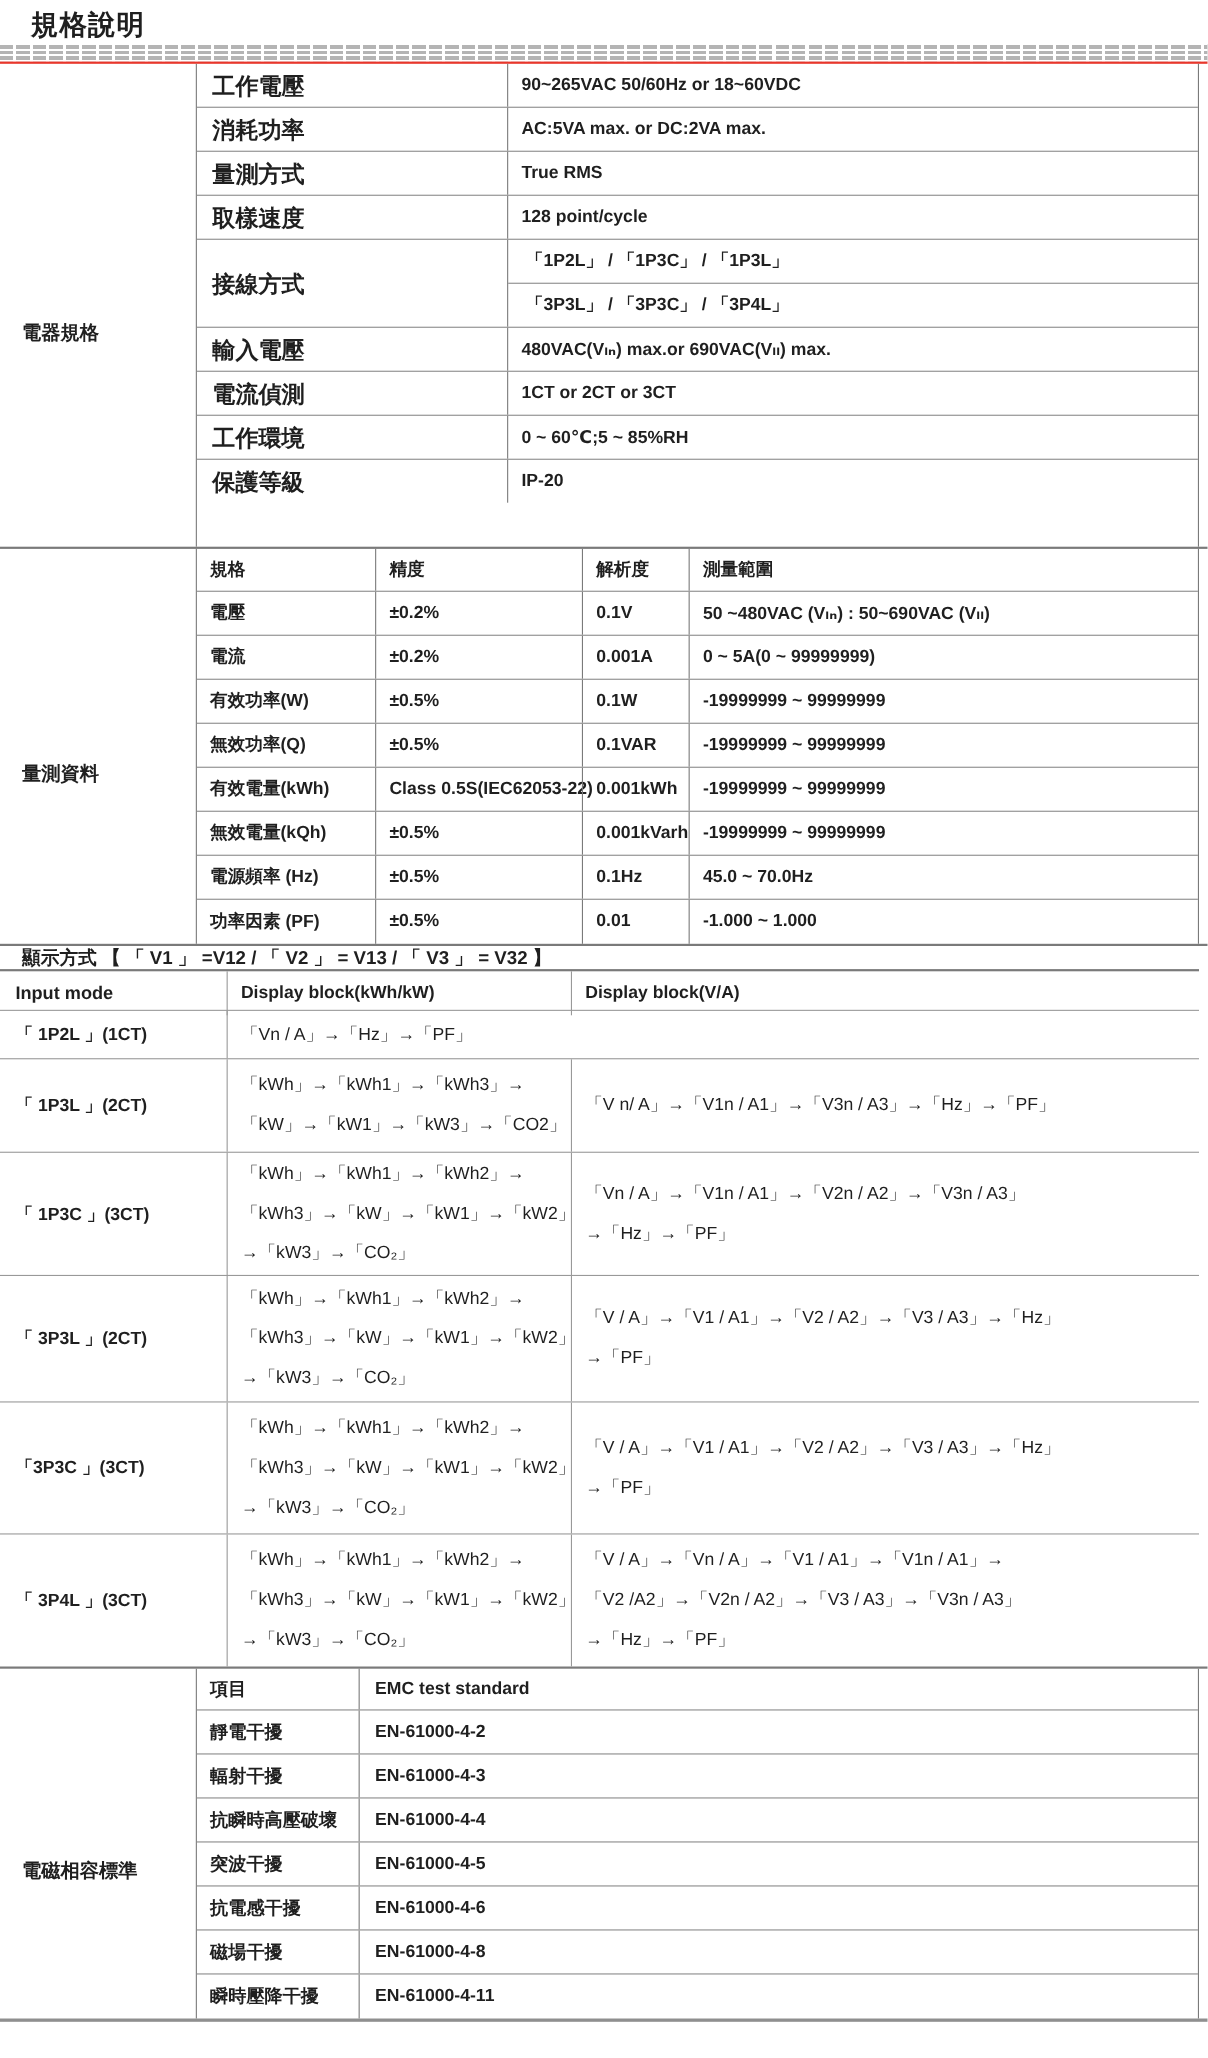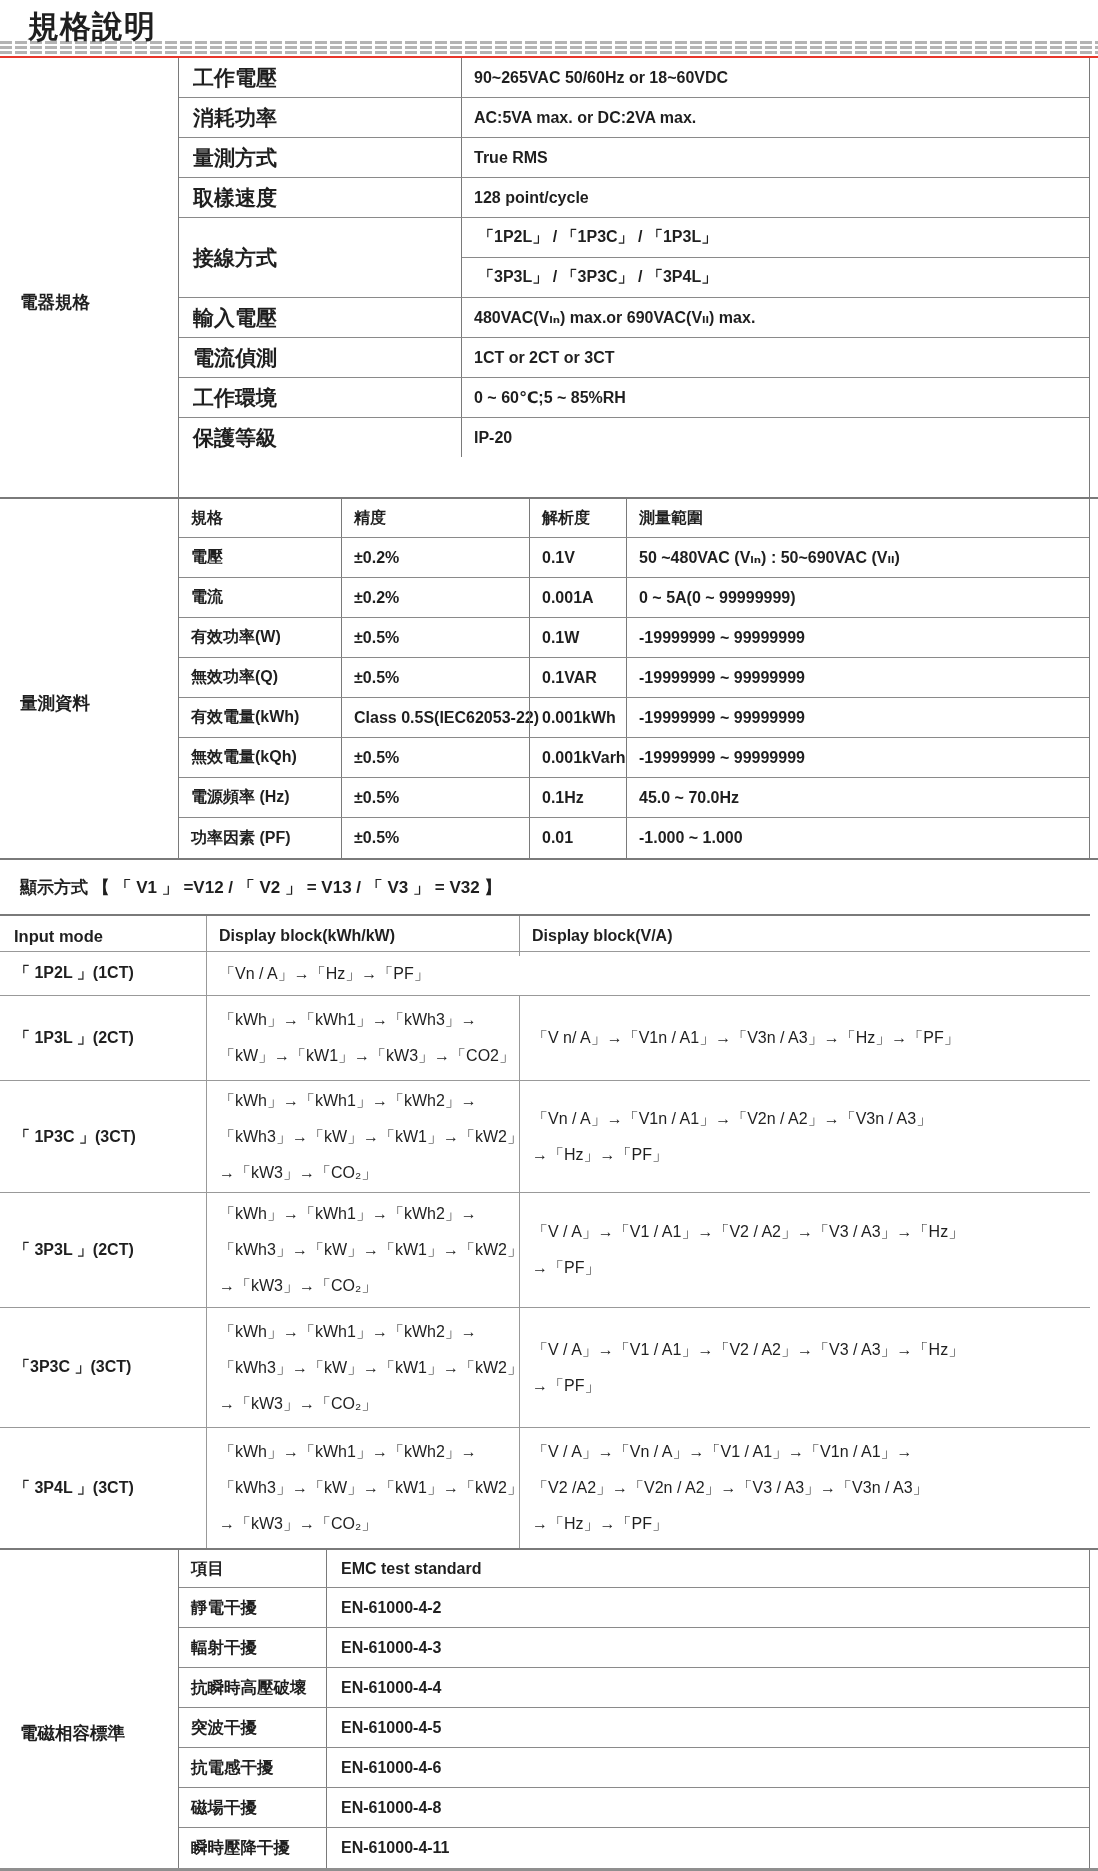--- a/index.html
+++ b/index.html
@@ -2,21 +2,21 @@
 <html><head>
 <meta charset="utf-8">
 <style>
   * { margin:0; padding:0; box-sizing:border-box; }
   html,body { background:#ffffff; }
   .page {
     position:relative; width:1098px; height:1871px; background:#fff;
     font-family:"Liberation Sans","DejaVu Sans",sans-serif; color:#1f1f1f;
     overflow:hidden;
   }
-  .title { height:40px; padding:6px 8px 0 28px; font-size:31px; font-weight:bold; letter-spacing:1px; }
+  .title { height:40px; padding:6px 8px 0 28px; font-size:25px; font-weight:bold; letter-spacing:1px; }
   .deco {
     height:16px; width:100%;
     background-color:#fff;
     background-image:
       repeating-linear-gradient(0deg,#ffffff 0 1.5px, rgba(255,255,255,0) 1.5px 5px),
       repeating-linear-gradient(90deg,#b4b4b4 0 12px, #ffffff 12px 15px);
   }
   .redline { height:2px; width:100%; background:#e8362b; }
 
   .section { display:flex; width:100%; }
@@ -46,21 +46,21 @@
   .sec2 { height:361px; border-top:2px solid #7a7a7a; }
   .row2 { display:grid; grid-template-columns:162px 188px 97px 1fr; height:40px; border-bottom:1px solid #8a8a8a; }
   .row2.hdr { height:39px; }
   .row2:last-child { border-bottom:none; }
   .row2 > div { display:flex; align-items:center; padding-left:12px; font-weight:bold; font-size:16px; white-space:nowrap; }
   .row2 > div + div { border-left:1px solid #7a7a7a; }
   .cjk { font-size:16.5px; }
 
   
   .disp-head {
-    height:56px; border-top:2px solid #7a7a7a;
+    height:23px; border-top:2px solid #7a7a7a;
     display:flex; align-items:center; padding-left:20px;
     font-weight:bold; font-size:17px;
   }
   .disp { height:634px; border-top:2px solid #7a7a7a; margin-right:8px; }
   .drow { display:grid; grid-template-columns:165px 313px 1fr; border-bottom:1px solid #999; }
   .drow:last-child { border-bottom:none; }
   .drow .mode { display:flex; align-items:center; padding-left:14px; font-size:16px; white-space:nowrap;font-weight:bold; }
   .drow .chain { border-left:1px solid #999; display:flex; flex-direction:column; justify-content:center; padding:2px 0 2px 12px;margin-left:41px; }
   .dline { line-height:36px; font-size:16px; white-space:nowrap; }
   .drow.dhdr { height:36px; }

